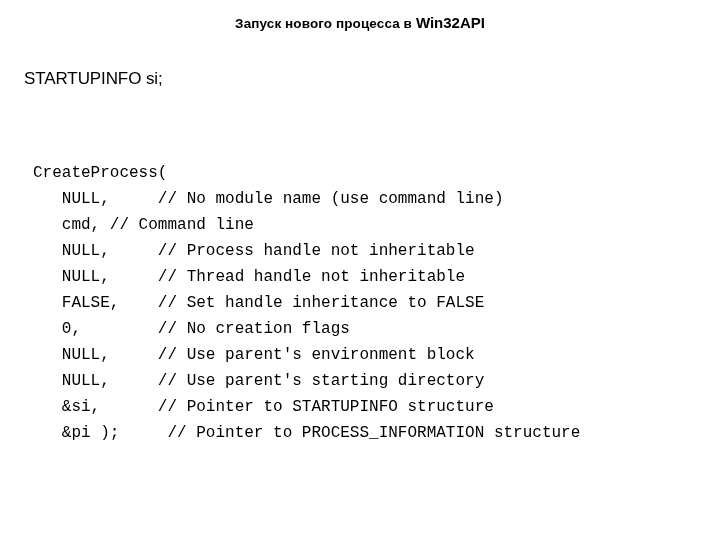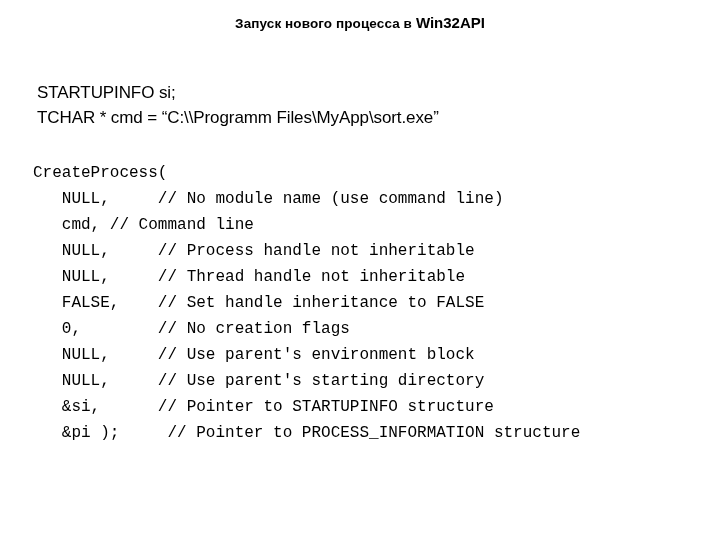--- a/index.html
+++ b/index.html
@@ -39,24 +39,23 @@
   }
   #slide-title .api-word {
     font-size: 15px;
     font-weight: 700;
     letter-spacing: 0;
   }
 
   
   #declarations {
     position: absolute;
-    left: 37px;
+    left: 24px;
     top: 66px;
     width: 660px;
-    margin-top: 14px;
   }
   #declarations .decl-line {
     font-family: "Liberation Sans", sans-serif;
     font-size: 17px;
     line-height: 25px;
     font-weight: 400;
     white-space: pre;
     letter-spacing: -0.1px;
   }
 
@@ -78,21 +77,20 @@
 </style>
 </head>
 <body>
 
 <div id="slide">
 
   <div id="slide-title"><span>Запуск нового процесса в </span><span class="api-word">Win32API</span></div>
 
   <div id="declarations">
     <div class="decl-line">STARTUPINFO si;</div>
-    <div class="decl-line">TCHAR * cmd = “C:\\Programm Files\MyApp\sort.exe”</div>
   </div>
 
   <div id="code-block">
     <div class="code-line">CreateProcess(</div>
     <div class="code-line">   NULL,     // No module name (use command line)</div>
     <div class="code-line">   cmd, // Command line</div>
     <div class="code-line">   NULL,     // Process handle not inheritable</div>
     <div class="code-line">   NULL,     // Thread handle not inheritable</div>
     <div class="code-line">   FALSE,    // Set handle inheritance to FALSE</div>
     <div class="code-line">   0,        // No creation flags</div>

